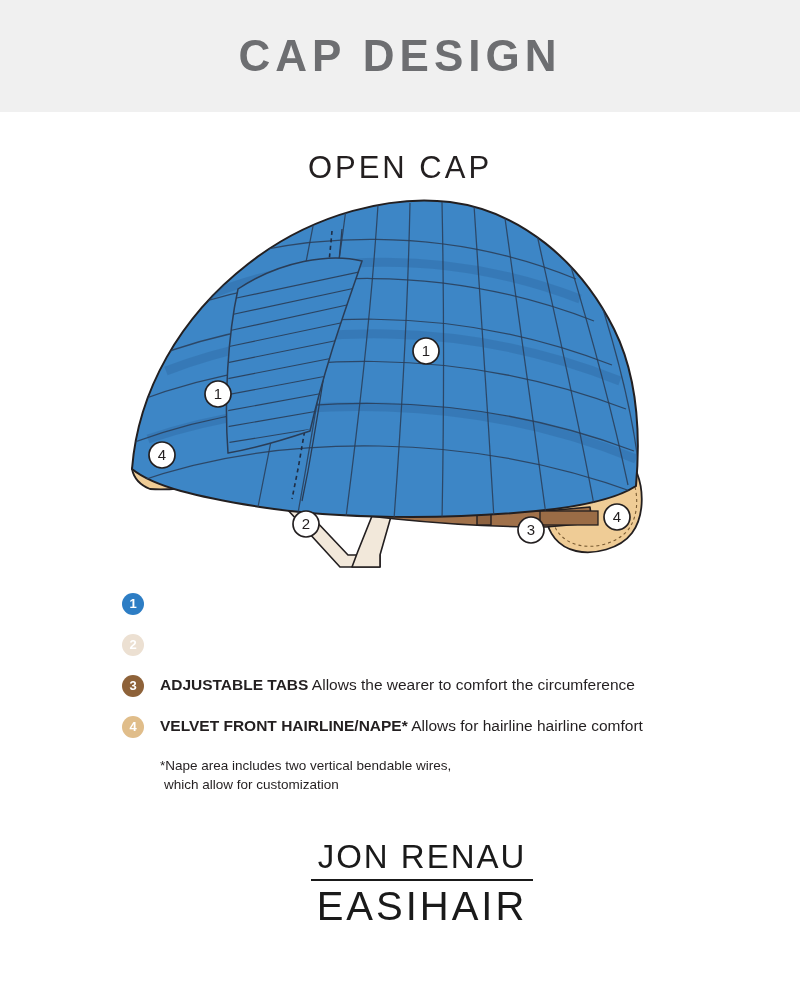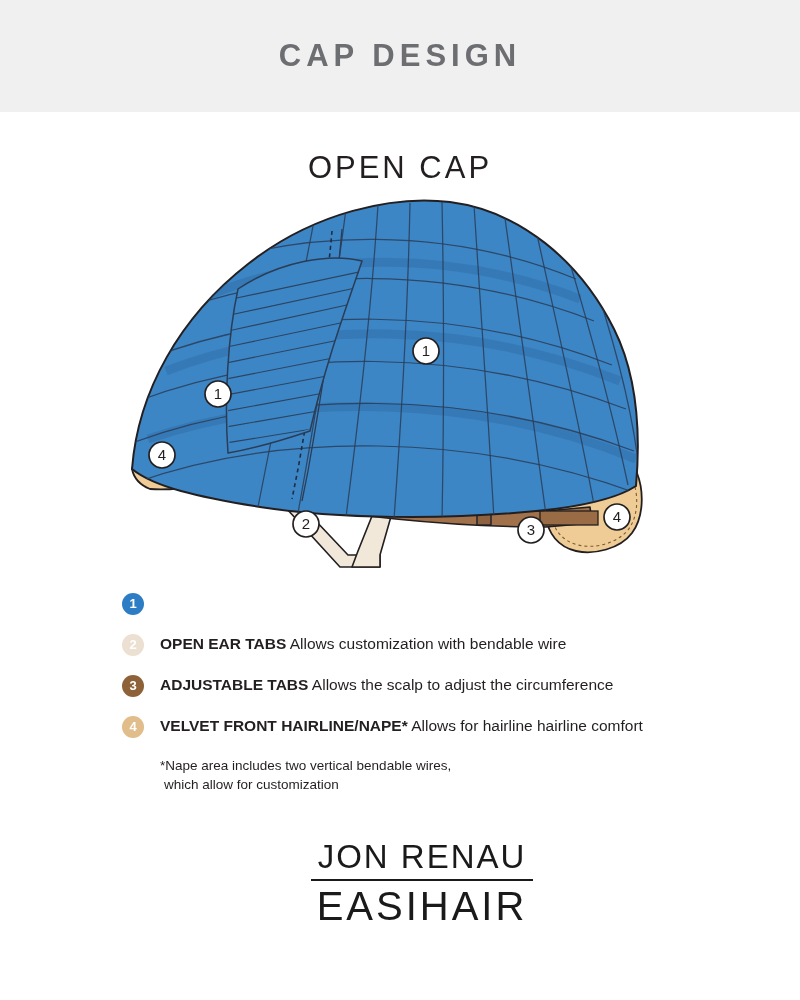--- a/index.html
+++ b/index.html
@@ -19,21 +19,21 @@
   
   .header-band {
     width: 800px;
     height: 112px;
     background: #f0f0f0;
     display: flex;
     align-items: center;
     justify-content: center;
   }
   .header-title {
-    font-size: 31px;
+    font-size: 44px;
     letter-spacing: 5px;
     font-weight: bold;
     color: #6d6e71;
     font-family: "Liberation Sans", sans-serif;
   }
 
   
   .subtitle-wrap {
     width: 800px;
     text-align: center;
@@ -268,29 +268,26 @@
 </div>
 
 <div class="legend">
 
   <div class="legend-row">
     <div class="legend-badge" style="background:#2d7dc4;">1</div>
   </div>
 
   <div class="legend-row">
     <div class="legend-badge" style="background:#ece0d2;">2</div>
-    <div class="legend-text">
-      <span class="legend-term">OPEN EAR TABS</span><span> Allows customization with bendable wire</span>
-    </div>
   </div>
 
   <div class="legend-row">
     <div class="legend-badge" style="background:#8e6239;">3</div>
     <div class="legend-text">
-      <span class="legend-term">ADJUSTABLE TABS</span><span> Allows the scalp to adjust the circumference</span>
+      <span class="legend-term">ADJUSTABLE TABS</span><span> Allows the wearer to comfort the circumference</span>
     </div>
   </div>
 
   <div class="legend-row">
     <div class="legend-badge" style="background:#e0bd8a;">4</div>
     <div class="legend-text">
       <span class="legend-term">VELVET FRONT HAIRLINE/NAPE*</span><span> Allows for hairline hairline comfort</span>
     </div>
   </div>
 

